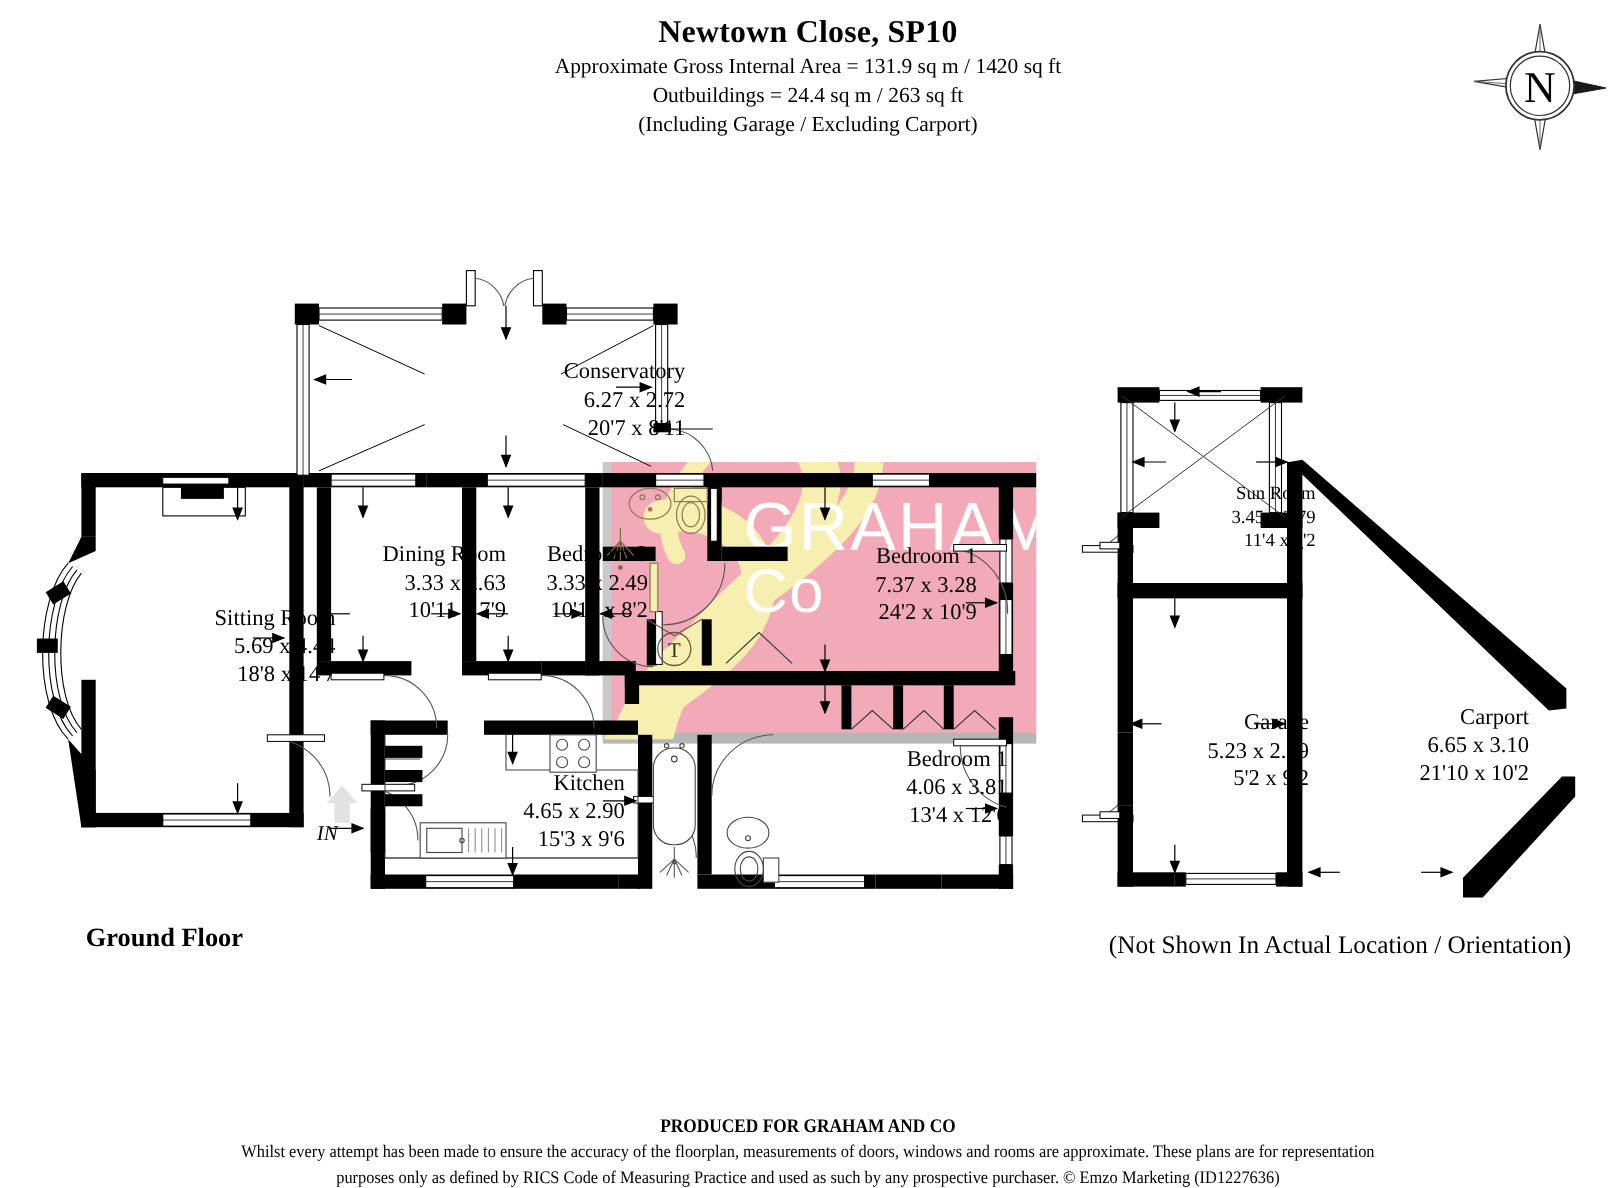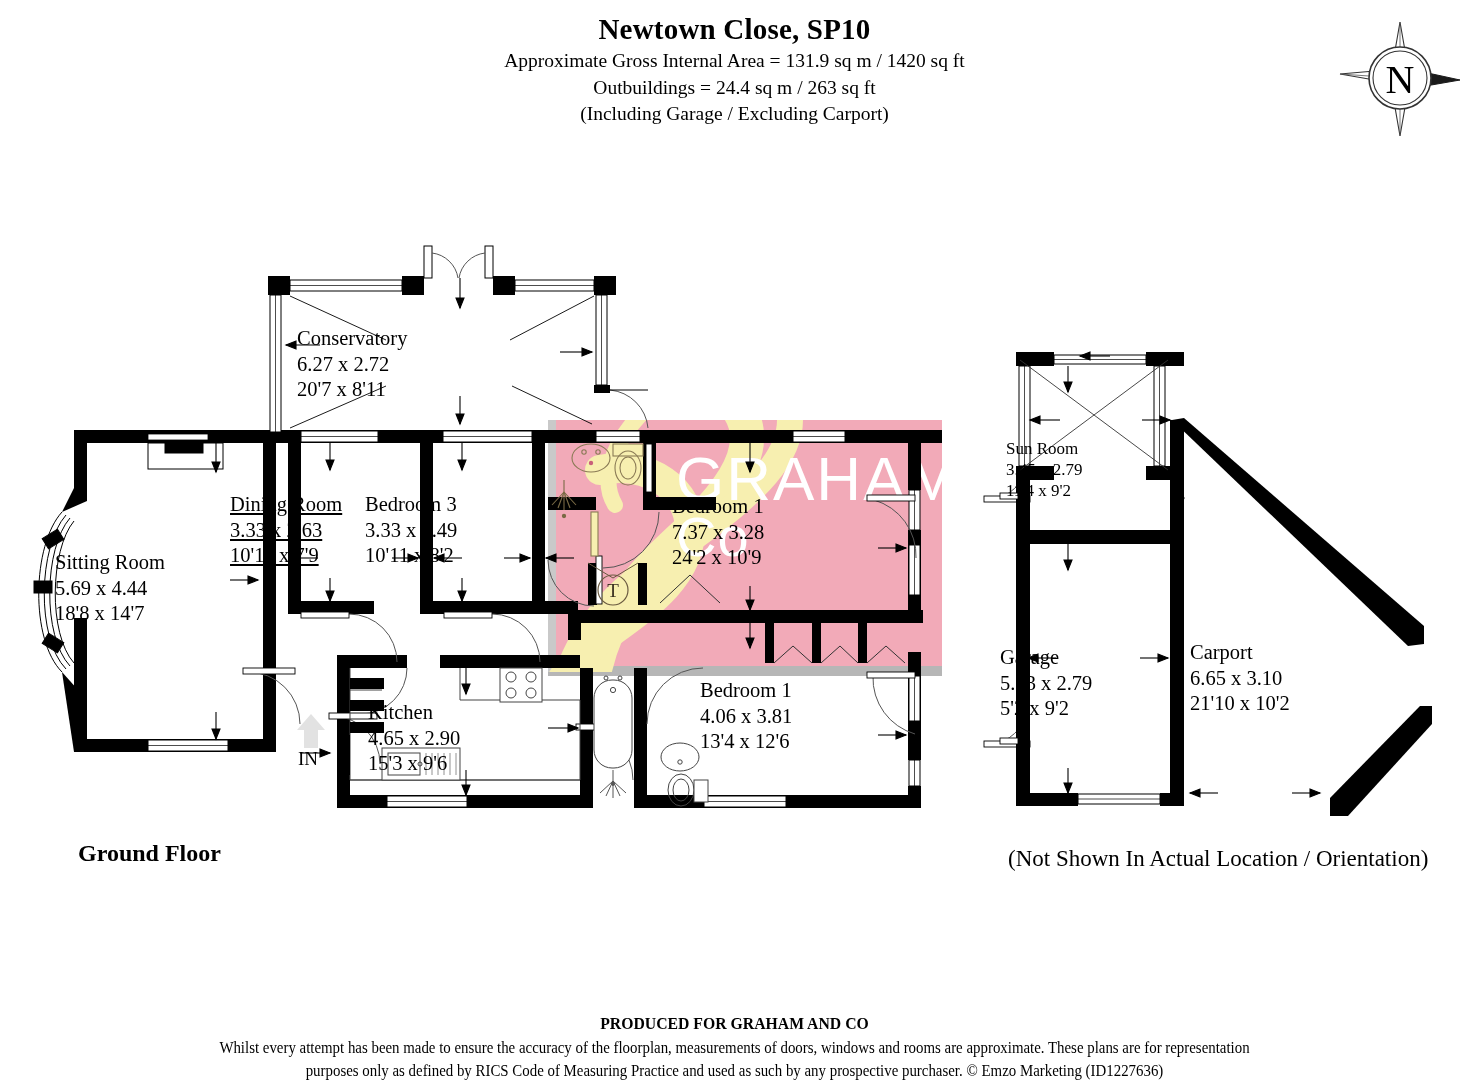--- a/index.html
+++ b/index.html
@@ -13,21 +13,21 @@
   .subline{font-size:19.5px;line-height:26.5px;}
 
   
   .compass{position:absolute;left:1336px;top:18px;width:128px;height:122px;}
 
   
   .stage{position:absolute;left:0;top:0;width:1469px;height:1080px;}
   .stage svg{position:absolute;left:0;top:0;}
 
   
-  .rlabel{position:absolute;text-align:left;line-height:25.5px;font-size:20.5px;
+  .rlabel{position:absolute;text-align:right;line-height:25.5px;font-size:20.5px;
           white-space:nowrap;}
   .rlabel.sm{font-size:17px;line-height:21px;}
   .rlabel span{display:block;}
 
   .floorlabel{position:absolute;font-size:24px;font-weight:bold;}
   .notelabel{position:absolute;font-size:23px;}
   .inlabel{position:absolute;font-size:19px;}
 
   
   .footer{position:absolute;left:0;top:1010px;width:1469px;text-align:center;}
@@ -555,21 +555,21 @@
       <span>6.27 x 2.72</span>
       <span>20'7 x 8'11</span>
     </div>
 
     <div class="rlabel" style="left:55px;top:550px;width:250px;">
       <span>Sitting Room</span>
       <span>5.69 x 4.44</span>
       <span>18'8 x 14'7</span>
     </div>
 
-    <div class="rlabel" style="left:230px;top:492px;width:230px;text-decoration:underline;">
+    <div class="rlabel" style="left:230px;top:492px;width:230px;">
       <span>Dining Room</span>
       <span>3.33 x 2.63</span>
       <span>10'11 x 7'9</span>
     </div>
 
     <div class="rlabel" style="left:365px;top:492px;width:224px;">
       <span>Bedroom 3</span>
       <span>3.33 x 2.49</span>
       <span>10'11 x 8'2</span>
     </div>
@@ -603,21 +603,21 @@
       <span>5.23 x 2.79</span>
       <span>5'2 x 9'2</span>
     </div>
 
     <div class="rlabel" style="left:1190px;top:640px;width:200px;">
       <span>Carport</span>
       <span>6.65 x 3.10</span>
       <span>21'10 x 10'2</span>
     </div>
 
-    <div class="inlabel" style="left:298px;top:748px;">IN</div>
+    <div class="inlabel" style="left:288px;top:748px;font-style:italic;">IN</div>
 
     <div class="floorlabel" style="left:78px;top:840px;">Ground Floor</div>
     <div class="notelabel" style="left:1008px;top:846px;">(Not Shown In Actual Location / Orientation)</div>
   </div>
 
   <div class="footer">
     <div class="foot-title">PRODUCED FOR GRAHAM AND CO</div>
     <div class="foot-body">Whilst every attempt has been made to ensure the accuracy of the floorplan, measurements of doors, windows and rooms are approximate. These plans are for representation</div>
     <div class="foot-body">purposes only as defined by RICS Code of Measuring Practice and used as such by any prospective purchaser. © Emzo Marketing (ID1227636)</div>
   </div>

